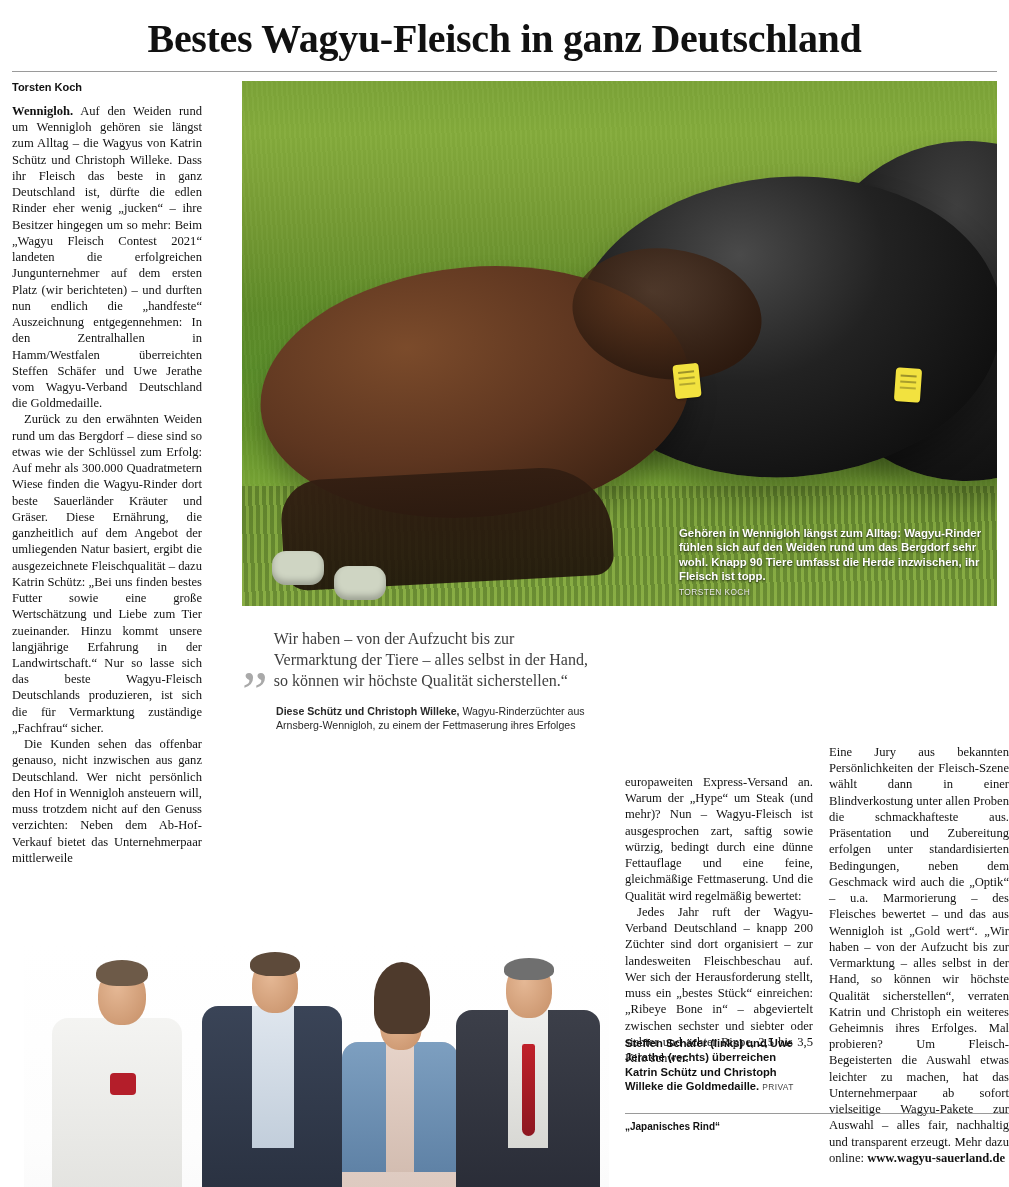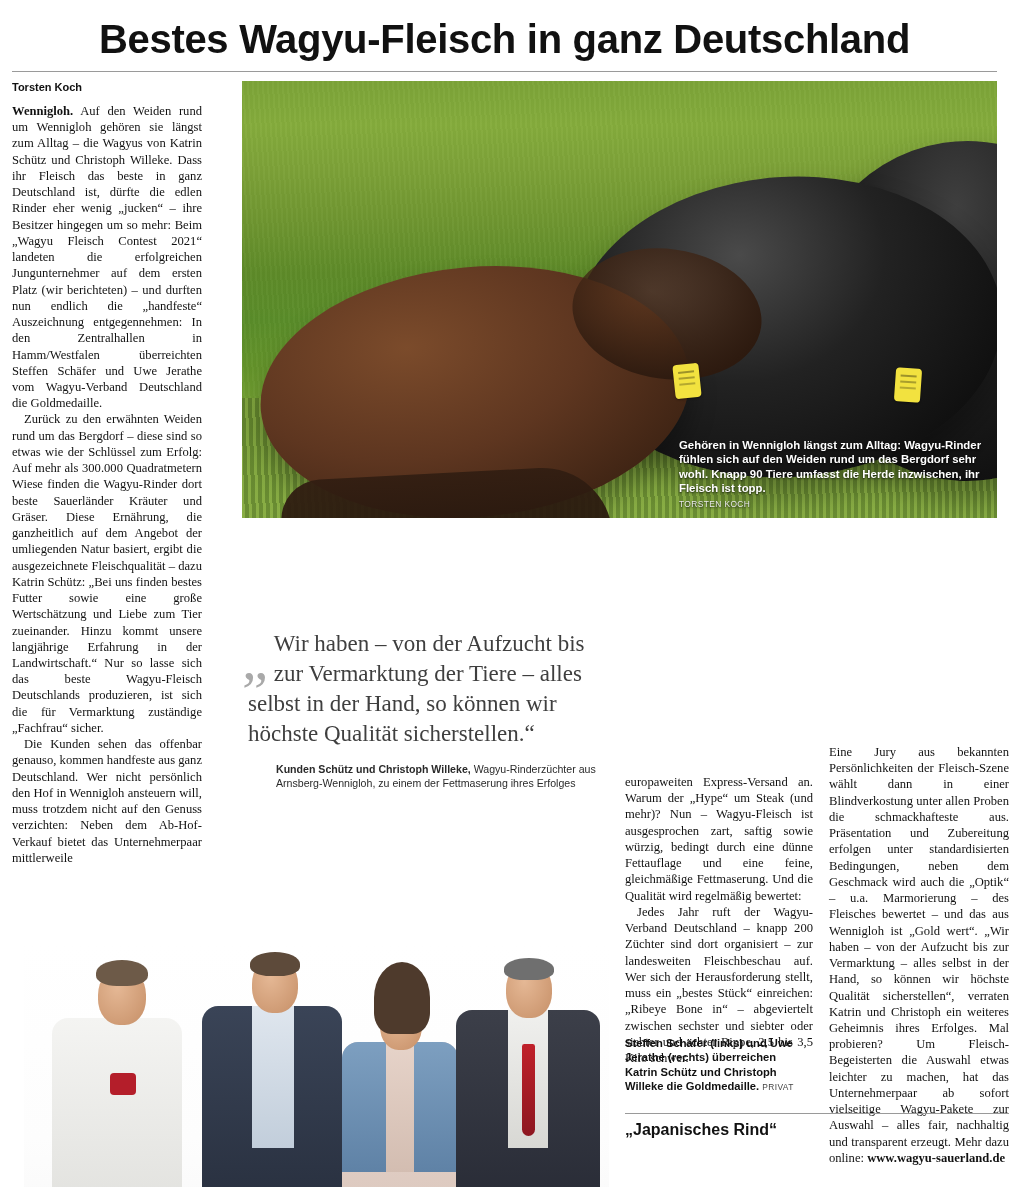--- a/index.html
+++ b/index.html
@@ -17,21 +17,21 @@
   }
   .page {
     position: relative;
     width: 1009px;
     height: 1187px;
     padding: 0;
   }
 
   
   .headline {
-    font-family: Liberation Sans, sans-serif;
+    font-family: Liberation Serif, serif;
     font-weight: bold;
     font-size: 40px;
     line-height: 1.05;
     text-align: center;
     margin: 18px 20px 0 20px;
     letter-spacing: -0.3px;
   }
   .subhead {
     font-family: "Liberation Serif", serif;
     font-weight: bold;
@@ -77,21 +77,21 @@
   .body-text p { margin: 0 0 0 0; text-indent: 12px; }
   .body-text p.first { text-indent: 0; font-family: Liberation Serif, serif; }
   .body-text b { font-weight: bold; }
 
   
   .photo-wrap {
     position: absolute;
     left: 230px;
     top: 0;
     width: 755px;
-    height: 437px;
+    height: 525px;
     overflow: hidden;
     background: #6f8b3a;
   }
   .photo {
     position: absolute;
     inset: 0;
     background:
       radial-gradient(ellipse 220px 120px at 20% 92%, rgba(60,80,20,.55), rgba(0,0,0,0) 70%),
       linear-gradient(to bottom,
         #7da33c 0%, #86ab40 10%, #7ea13c 20%,
@@ -204,21 +204,21 @@
   .quote-mark {
     font-family: "Liberation Serif", serif;
     font-size: 58px;
     line-height: 0.6;
     color: #a9a9a9;
     float: left;
     margin: 14px 6px 0 0;
   }
   .pullquote {
     font-family: "Liberation Serif", serif;
-    font-size: 23px;
+    font-size: 16px;
     line-height: 1.31;
     color: #3f3f3f;
     padding-left: 6px;
   }
   .pullquote-attr {
     margin-top: 12px;
     font-family: "Liberation Sans", sans-serif;
     font-size: 10.6px;
     line-height: 1.33;
     color: #2a2a2a;
@@ -291,41 +291,41 @@
     top: 1032px;
     width: 384px;
     border-top: 1px solid #9a9a9a;
   }
   .box-title {
     position: absolute;
     left: 613px;
     top: 1040px;
     font-family: "Liberation Sans", sans-serif;
     font-weight: bold;
-    font-size: 16px;
+    font-size: 10px;
     color: #111;
   }
   a.inline-link { color: #111; text-decoration: none; font-weight: bold; }
 </style>
 </head>
 <body>
 
 <div class="page">
 
   <h1 class="headline">Bestes Wagyu-Fleisch in ganz Deutschland</h1>
   <div class="rule"></div>
 
   <div class="grid">
 
     <div class="col-left">
       <div class="byline">Torsten Koch</div>
       <div class="body-text">
         <p class="first"><b>Wennigloh.</b><span> Auf den Weiden rund um Wennigloh gehören sie längst zum Alltag – die Wagyus von Katrin Schütz und Christoph Willeke. Dass ihr Fleisch das beste in ganz Deutschland ist, dürfte die edlen Rinder eher wenig „jucken“ – ihre Besitzer hingegen um so mehr: Beim „Wagyu Fleisch Contest 2021“ landeten die erfolgreichen Jungunternehmer auf dem ersten Platz (wir berichteten) – und durften nun endlich die „handfeste“ Auszeichnung entgegennehmen: In den Zentralhallen in Hamm/Westfalen überreichten Steffen Schäfer und Uwe Jerathe vom Wagyu-Verband Deutschland die Goldmedaille.</span></p>
         <p>Zurück zu den erwähnten Weiden rund um das Bergdorf – diese sind so etwas wie der Schlüssel zum Erfolg: Auf mehr als 300.000 Quadratmetern Wiese finden die Wagyu-Rinder dort beste Sauerländer Kräuter und Gräser. Diese Ernährung, die ganzheitlich auf dem Angebot der umliegenden Natur basiert, ergibt die ausgezeichnete Fleischqualität – dazu Katrin Schütz: „Bei uns finden bestes Futter sowie eine große Wertschätzung und Liebe zum Tier zueinander. Hinzu kommt unsere langjährige Erfahrung in der Landwirtschaft.“ Nur so lasse sich das beste Wagyu-Fleisch Deutschlands produzieren, ist sich die für Vermarktung zuständige „Fachfrau“ sicher.</p>
-        <p>Die Kunden sehen das offenbar genauso, kommen handfeste aus ganz Deutschland. Wer nicht persönlich den Hof in Wennigloh ansteuern will, muss trotzdem nicht auf den Genuss verzichten: Neben dem Ab-Hof-Verkauf bietet das Unternehmerpaar mittlerweile</p>
+        <p>Die Kunden sehen das offenbar genauso, nicht inzwischen aus ganz Deutschland. Wer nicht persönlich den Hof in Wennigloh ansteuern will, muss trotzdem nicht auf den Genuss verzichten: Neben dem Ab-Hof-Verkauf bietet das Unternehmerpaar mittlerweile</p>
       </div>
     </div>
 
     <div class="photo-wrap">
       <div class="photo"></div>
       <div class="grass-band"></div>
 
       <div class="cow cow-black-2"></div>
       <div class="cow cow-black-1"></div>
       <div class="cow cow-brown"></div>
@@ -339,21 +339,21 @@
       <div class="photo-caption">
         <span>Gehören in Wennigloh längst zum Alltag: Wagyu-Rinder fühlen sich auf den Weiden rund um das Bergdorf sehr wohl. Knapp 90 Tiere umfasst die Herde inzwischen, ihr Fleisch ist topp.</span>
         <div class="photo-credit">TORSTEN KOCH</div>
       </div>
     </div>
 
     <div class="pullquote-wrap">
       <span class="quote-mark">„</span>
       <div class="pullquote">Wir haben – von der Aufzucht bis zur Vermarktung der Tiere – alles selbst in der Hand, so können wir höchste Qualität sicherstellen.“</div>
       <div class="pullquote-attr">
-        <b>Kunden Schütz und Christoph Willeke,</b><span> Wagyu-Rinderzüchter aus Arnsberg-Wennigloh, zu einem der Fettmaserung ihres Erfolges</span>
+        <b>Diese Schütz und Christoph Willeke,</b><span> Wagyu-Rinderzüchter aus Arnsberg-Wennigloh, zu einem der Fettmaserung ihres Erfolges</span>
       </div>
     </div>
 
     <div class="col-mid body-text">
       <p class="first">europaweiten Express-Versand an. Warum der „Hype“ um Steak (und mehr)? Nun – Wagyu-Fleisch ist ausgesprochen zart, saftig sowie würzig, bedingt durch eine dünne Fettauflage und eine feine, gleichmäßige Fettmaserung. Und die Qualität wird regelmäßig bewertet:</p>
       <p>Jedes Jahr ruft der Wagyu-Verband Deutschland – knapp 200 Züchter sind dort organisiert – zur landesweiten Fleischbeschau auf. Wer sich der Herausforderung stellt, muss ein „bestes Stück“ einreichen: „Ribeye Bone in“ – abgeviertelt zwischen sechster und siebter oder siebter und achter Rippe, 2,5 bis 3,5 Kilo schwer.</p>
     </div>
 
     <div class="col-right body-text">
       <p class="first"><span>Eine Jury aus bekannten Persönlichkeiten der Fleisch-Szene wählt dann in einer Blindverkostung unter allen Proben die schmackhafteste aus. Präsentation und Zubereitung erfolgen unter standardisierten Bedingungen, neben dem Geschmack wird auch die „Optik“ – u.a. Marmorierung – des Fleisches bewertet – und das aus Wennigloh ist „Gold wert“. „Wir haben – von der Aufzucht bis zur Vermarktung – alles selbst in der Hand, so können wir höchste Qualität sicherstellen“, verraten Katrin und Christoph ein weiteres Geheimnis ihres Erfolges. Mal probieren? Um Fleisch-Begeisterten die Auswahl etwas leichter zu machen, hat das Unternehmerpaar ab sofort vielseitige Wagyu-Pakete zur Auswahl – alles fair, nachhaltig und transparent erzeugt. Mehr dazu online: </span><a class="inline-link" href="#">www.wagyu-sauerland.de</a></p>

